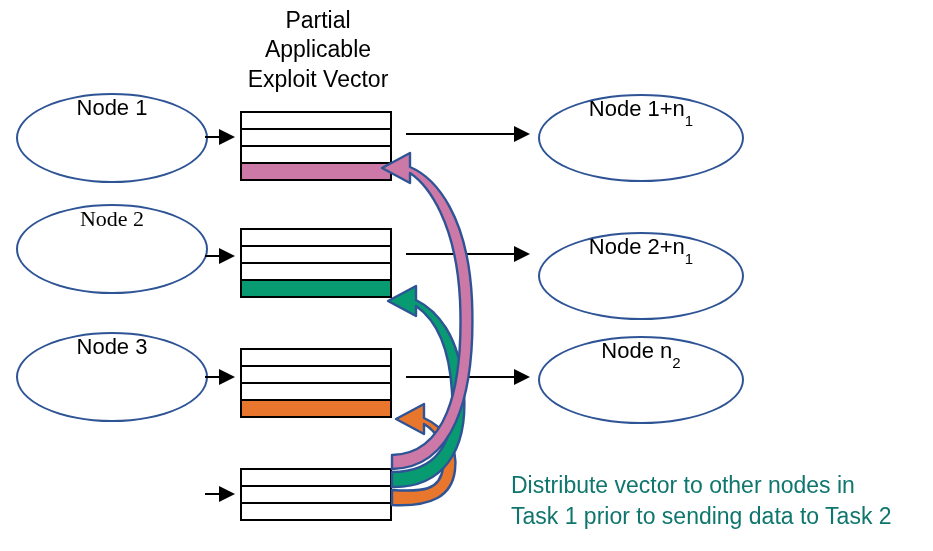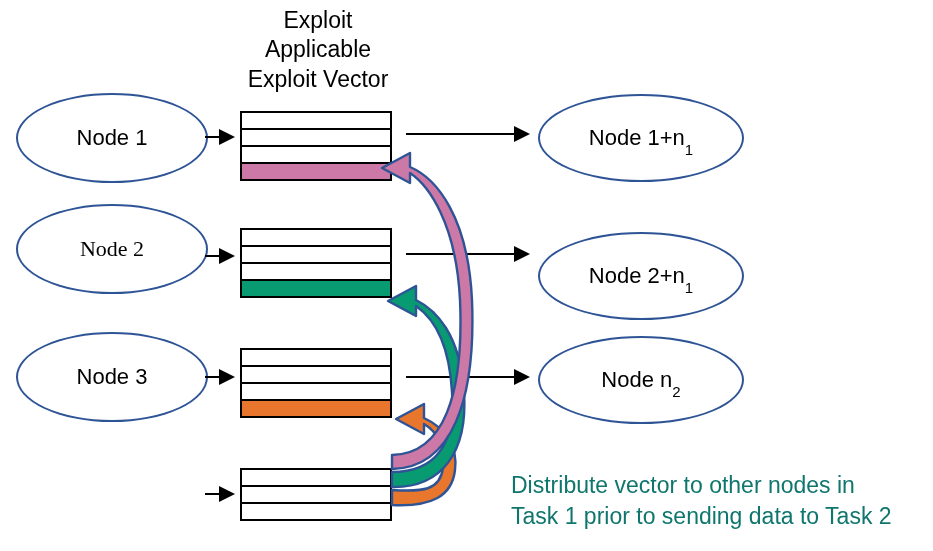--- a/index.html
+++ b/index.html
@@ -17,21 +17,21 @@
     background: #ffffff;
     overflow: hidden;
   }
   .ellipse {
     position: absolute;
     border: 2px solid #2E5496;
     border-radius: 50%;
     background: #ffffff;
     box-sizing: border-box;
     display: flex;
-    align-items: center;
+    align-items: flex-start;
     justify-content: center;
     color: #000000;
     font-size: 22px;
     white-space: nowrap;
   }
   .ellipse .sub {
     font-size: 15px;
     vertical-align: sub;
     line-height: 0;
     position: relative;
@@ -73,21 +73,21 @@
     height: 551px;
     pointer-events: none;
   }
 </style>
 </head>
 <body>
 
 <div id="stage">
 
   <div class="caption" style="left:228px; top:6px; width:180px;">
-    <div>Exploit</div>
+    <div>Partial</div>
     <div>Applicable</div>
     <div>Exploit Vector</div>
   </div>
 
   <div class="ellipse" style="left:16px; top:93px; width:192px; height:90px;">
     <span><span>Node 1</span></span>
   </div>
 
   <div class="ellipse" style="left:16px; top:204px; width:192px; height:90px;font-family:Liberation Serif, serif;">
     <span><span>Node 2</span></span>

